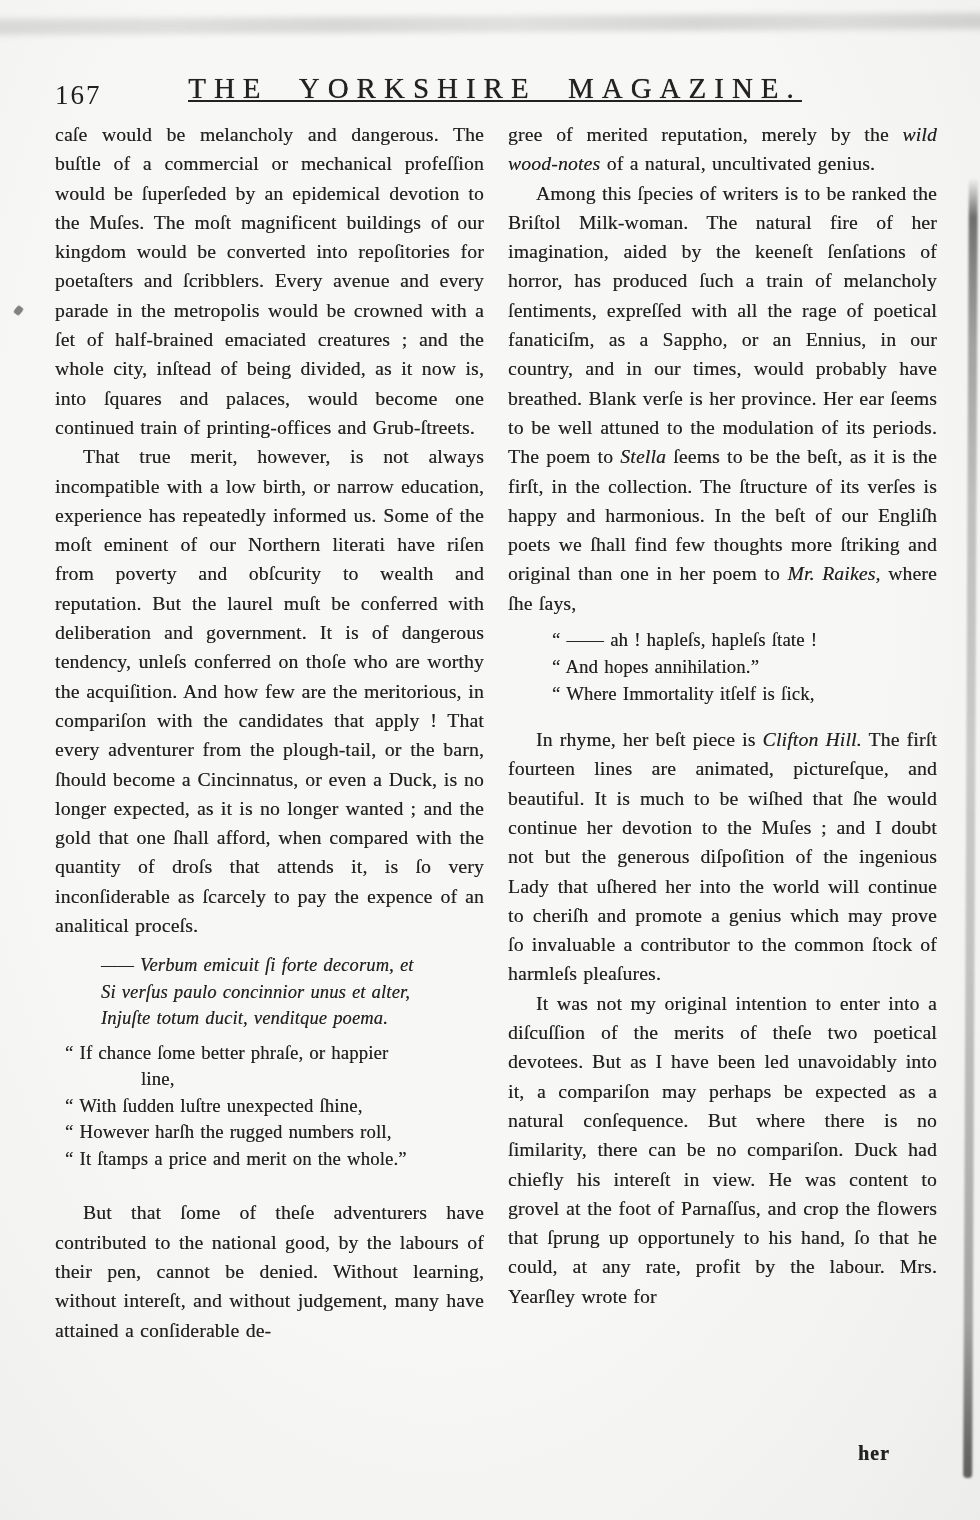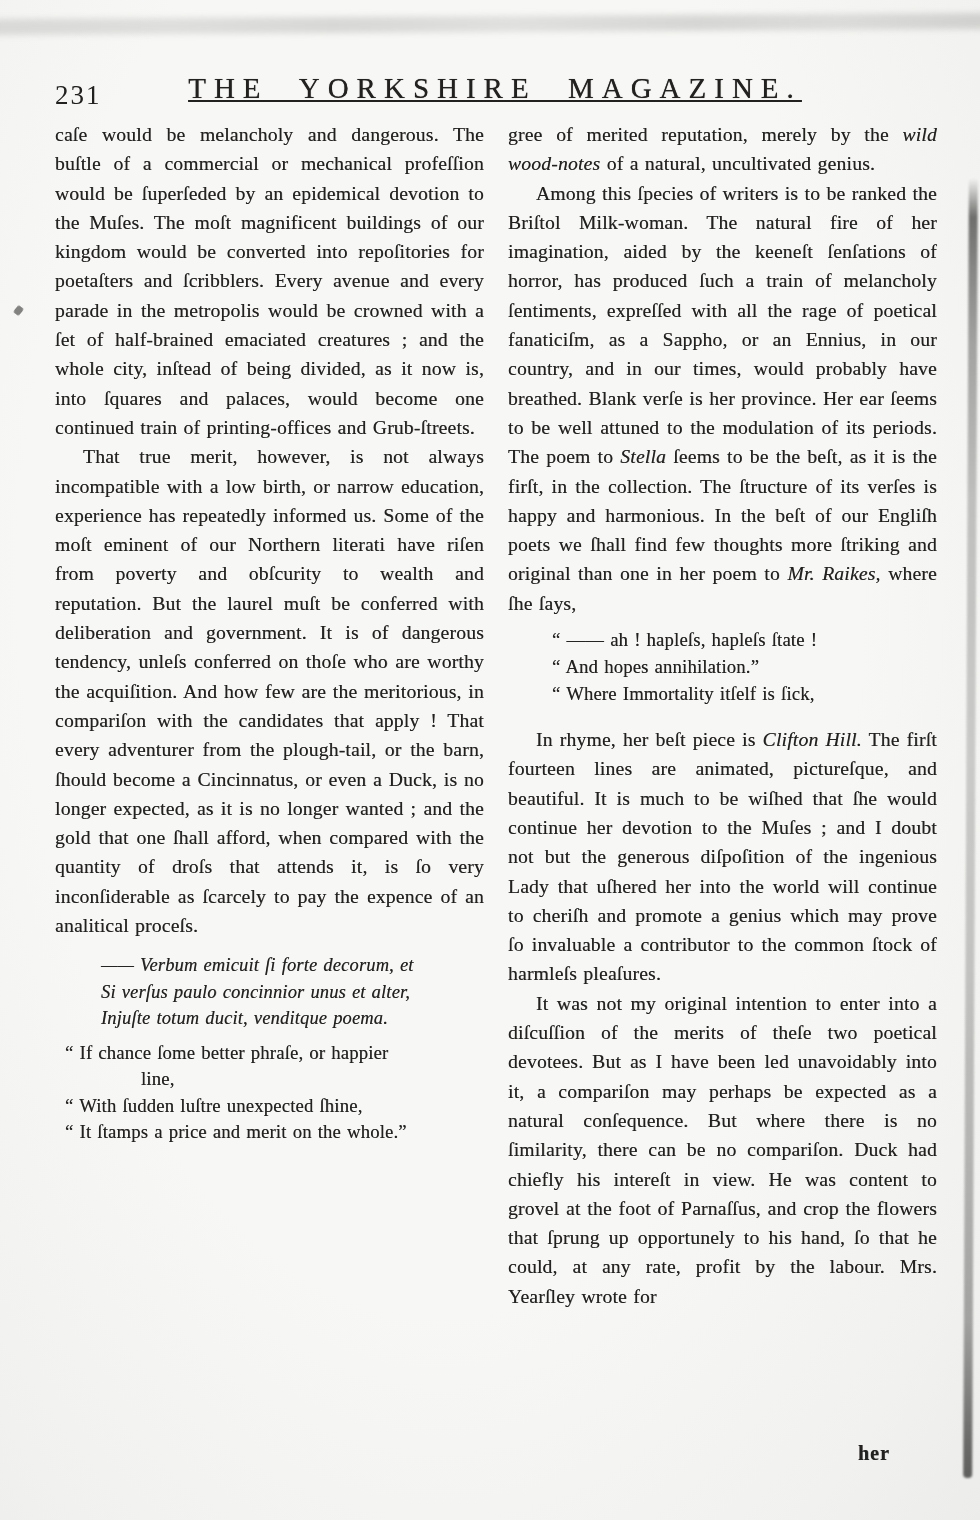--- a/index.html
+++ b/index.html
@@ -59,40 +59,42 @@
 </head>
 <body>
 
 <div class="page">
 
   <div class="top-smudge"></div>
   <div class="edge-streak"></div>
   <div class="ink-dot"></div>
 
   <div class="header">
-    <div class="page-number">231</div>
+    <div class="page-number">167</div>
     <div class="title">THE YORKSHIRE MAGAZINE.</div>
   </div>
 
   <div class="columns">
 
     <div class="col">
       <p>caſe would be melancholy and dangerous. The buſtle of a commercial or mechanical profeſſion would be ſuperſeded by an epidemical devotion to the Muſes. The moſt magnificent buildings of our kingdom would be converted into repoſitories for poetaſters and ſcribblers. Every avenue and every parade in the metropolis would be crowned with a ſet of half-brained emaciated creatures ; and the whole city, inſtead of being divided, as it now is, into ſquares and palaces, would become one continued train of printing-offices and Grub-ſtreets.</p>
       <p class="indent">That true merit, however, is not always incompatible with a low birth, or narrow education, experience has repeatedly informed us. Some of the moſt eminent of our Northern literati have riſen from poverty and obſcurity to wealth and reputation. But the laurel muſt be conferred with deliberation and government. It is of dangerous tendency, unleſs conferred on thoſe who are worthy the acquiſition. And how few are the meritorious, in compariſon with the candidates that apply ! That every adventurer from the plough-tail, or the barn, ſhould become a Cincinnatus, or even a Duck, is no longer expected, as it is no longer wanted ; and the gold that one ſhall afford, when compared with the quantity of droſs that attends it, is ſo very inconſiderable as ſcarcely to pay the expence of an analitical proceſs.</p>
       <div class="latin-quote">
         <div>—— Verbum emicuit ſi forte decorum, et</div>
         <div>Si verſus paulo concinnior unus et alter,</div>
         <div>Injuſte totum ducit, venditque poema.</div>
       </div>
       <div class="verse-quote">
         <div>“ If chance ſome better phraſe, or happier</div>
         <div class="cont">line,</div>
         <div>“ With ſudden luſtre unexpected ſhine,</div>
+        <div>“ However harſh the rugged numbers roll,</div>
         <div>“ It ſtamps a price and merit on the whole.”</div>
       </div>
+      <p class="indent">But that ſome of theſe adventurers have contributed to the national good, by the labours of their pen, cannot be denied. Without learning, without intereſt, and without judgement, many have attained a conſiderable de-</p>
     </div>
 
     <div class="col">
       <p>
         <span>gree of merited reputation, merely by the </span><i>wild wood-notes</i><span> of a natural, uncultivated genius.</span>
       </p>
       <p class="indent">
         <span>Among this ſpecies of writers is to be ranked the Briſtol Milk-woman. The natural fire of her imagination, aided by the keeneſt ſenſations of horror, has produced ſuch a train of melancholy ſentiments, expreſſed with all the rage of poetical fanaticiſm, as a Sappho, or an Ennius, in our country, and in our times, would probably have breathed. Blank verſe is her province. Her ear ſeems to be well attuned to the modulation of its periods. The poem to </span><i>Stella</i><span> ſeems to be the beſt, as it is the firſt, in the collection. The ſtructure of its verſes is happy and harmonious. In the beſt of our Engliſh poets we ſhall find few thoughts more ſtriking and original than one in her poem to </span><i>Mr. Raikes,</i><span> where ſhe ſays,</span>
       </p>
       <div class="verse-quote-right">

